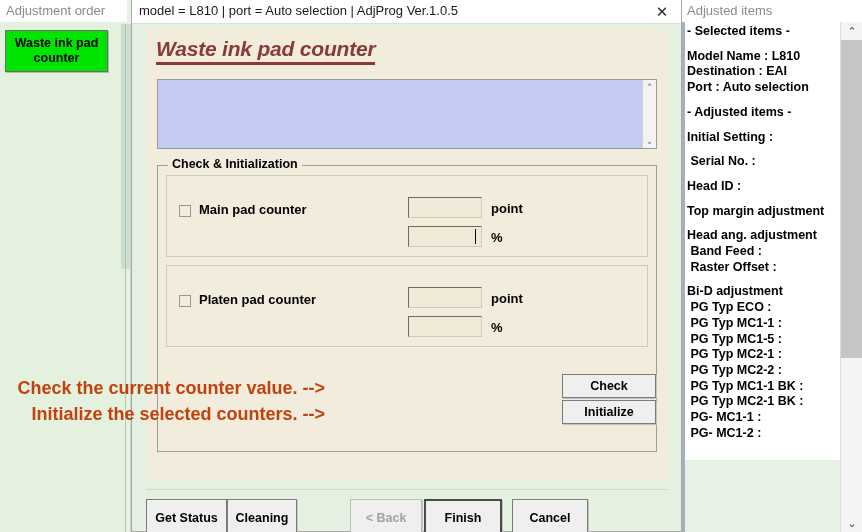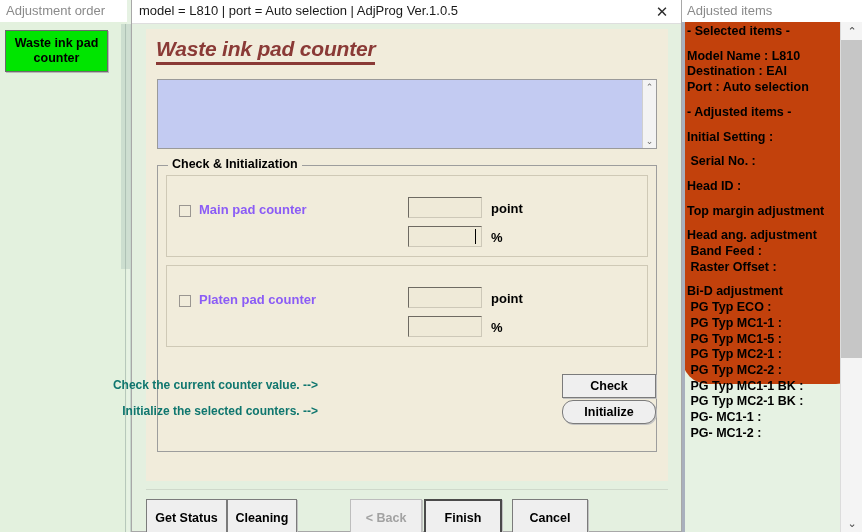--- a/index.html
+++ b/index.html
@@ -42,23 +42,22 @@
     position:absolute;left:125px;top:24px;width:1px;height:508px;
     background:#9aaea4;opacity:.6;
   }
   #bg-scroll-line2{
     position:absolute;left:130px;top:24px;width:1px;height:508px;
     background:#bfcfc6;opacity:.8;
   }
 
   
   #right-panel{
-    position:absolute;left:682px;top:0;width:180px;height:384px;
-    background:#c2410c;
-    border-radius:26px;
+    position:absolute;left:682px;top:0;width:180px;height:460px;
+    background:#ffffff;
   }
   #right-header{
     position:absolute;left:0;top:0;width:180px;height:22px;
     background:#ffffff;color:#8a8a8a;font-size:13px;
     padding:3px 0 0 5px;box-sizing:border-box;
   }
   #right-divider{
     position:absolute;left:0;top:22px;width:3px;height:510px;background:#a9b0bd;
   }
   #right-list{
@@ -156,21 +155,21 @@
     background:#f1ecdb;
   }
   #row-main{top:9px;}
   #row-platen{top:99px;}
   .cbox{
     position:absolute;left:12px;top:29px;width:12px;height:12px;
     border:1px solid #9a9691;background:#f1ecdb;box-sizing:border-box;
     cursor:pointer;
   }
   .cb-label{
-    position:absolute;left:32px;top:26px;font-size:13px;font-weight:bold;color:#8b5cf6;
+    position:absolute;left:32px;top:26px;font-size:13px;font-weight:bold;color:#000000;
   }
   .fld{
     position:absolute;width:74px;height:21px;
     background:#efead8;box-sizing:border-box;
     border:1px solid #cdc8b8;border-top:1px solid #6e6a62;border-left:1px solid #6e6a62;
   }
   .fld-point{left:241px;top:21px;}
   .fld-pct{left:241px;top:50px;}
   .unit{
     position:absolute;left:324px;font-size:13px;font-weight:bold;color:#000;
@@ -179,33 +178,33 @@
   .unit-pct{top:54px;}
   #caret{
     position:absolute;left:308px;top:53px;width:1px;height:15px;background:#000;
   }
 
   
   .action-row{position:absolute;height:24px;}
   #act1{left:180px;top:345px;}
   #act2{left:180px;top:371px;}
   .act-text{
-    position:absolute;right:8px;top:4px;white-space:nowrap;
-    font-size:12px;font-weight:bold;color:#0f766e;
+    position:absolute;right:1px;top:4px;white-space:nowrap;
+    font-size:18px;font-weight:bold;color:#c2410c;
   }
   .act-btn{
     position:absolute;left:416px;width:94px;height:24px;
     background:#efefef;border:1px solid #7b7b7b;
     box-shadow:1px 1px 0 #c2c2c2;
     font-size:12.5px;font-weight:bold;color:#000;
     display:flex;align-items:center;justify-content:center;cursor:pointer;
     box-sizing:border-box;
   }
   #check-btn{top:345px;text-align:right;}
-  #init-btn{top:371px;border-radius:11px;}
+  #init-btn{top:371px;}
 
   
   #bottom-sep{
     position:absolute;left:14px;top:489px;width:522px;height:1px;background:#cfd9cb;
   }
   .btm-btn{
     position:absolute;height:38px;top:499px;
     background:#efefef;border:1px solid #7b7b7b;
     box-shadow:1px 1px 0 #c2c2c2;
     font-size:12.5px;font-weight:bold;color:#000;

